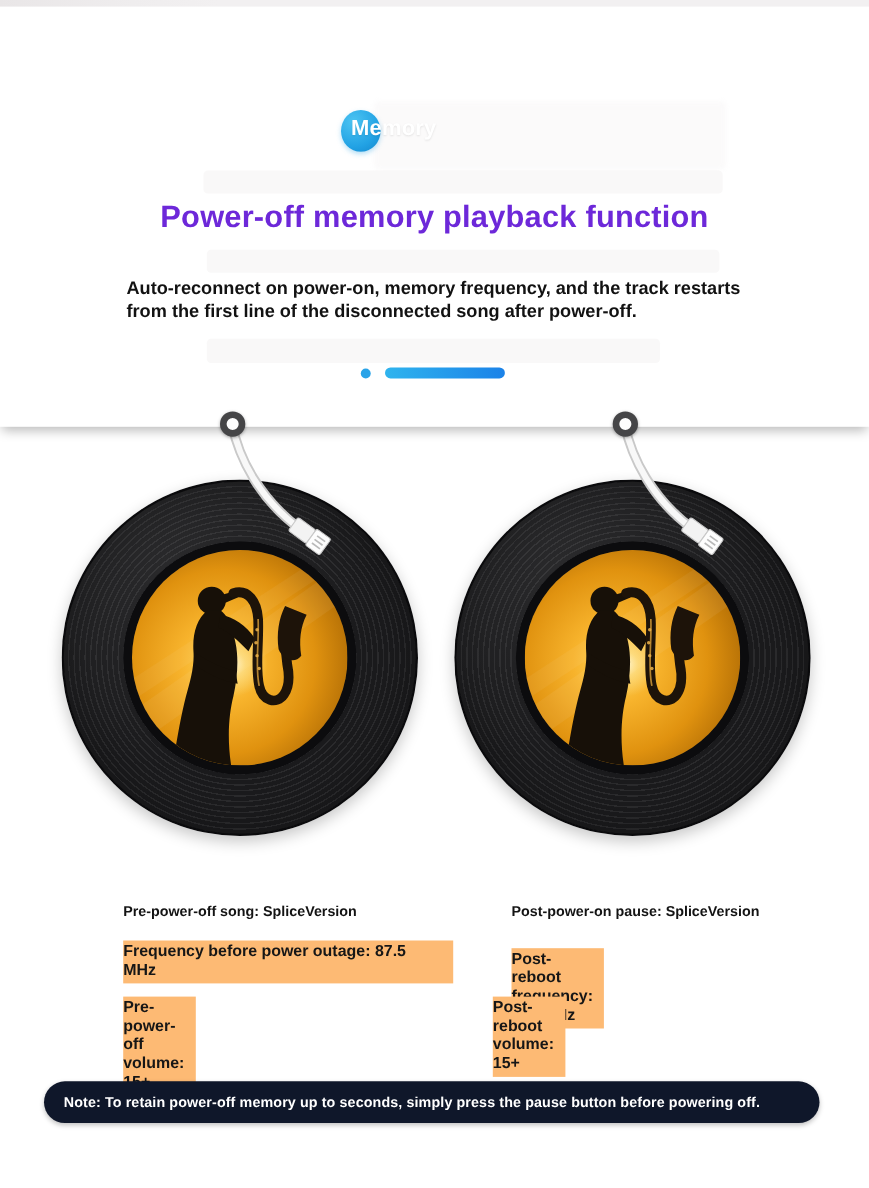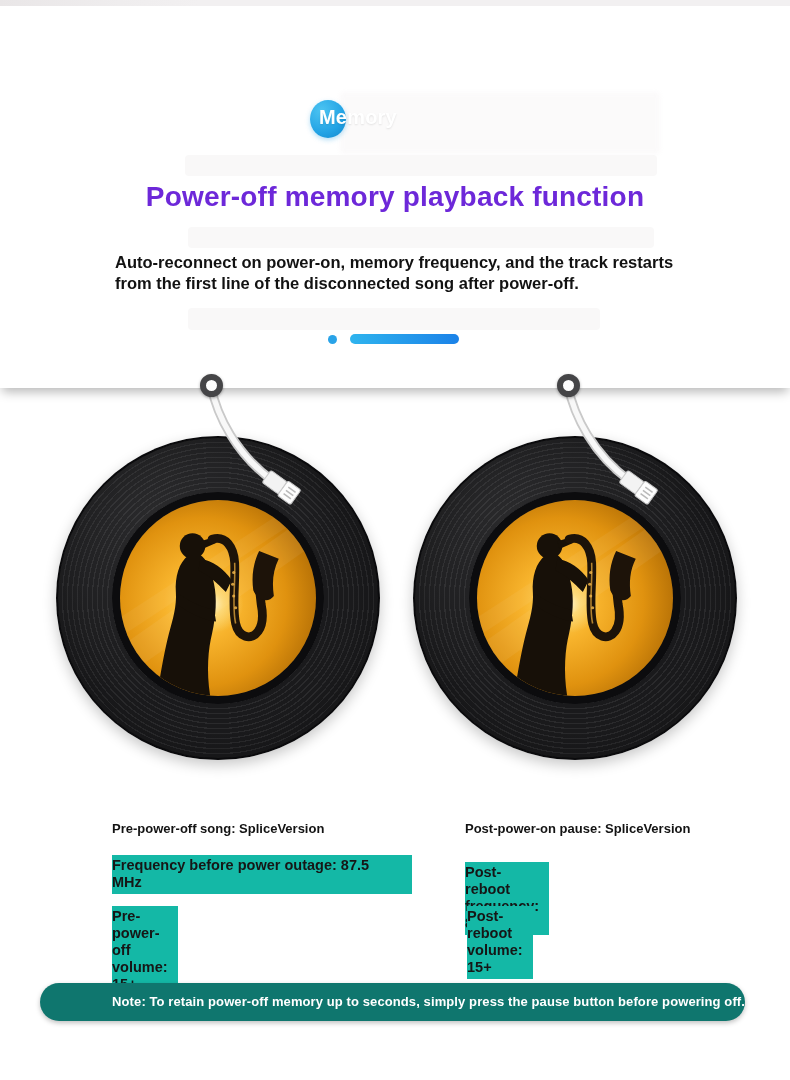--- a/index.html
+++ b/index.html
@@ -54,31 +54,31 @@
 
   .pivot{position:absolute;width:11px;height:11px;border-radius:50%;background:#fdfdfd;
          border:6px solid #454547;box-shadow:0 1px 3px rgba(0,0,0,0.35);z-index:4;}
   .pivot.left{left:200px;top:374px;}
   .pivot.right{left:557px;top:374px;}
 
   
   .caption{position:absolute;z-index:2;}
   .song-line{position:absolute;font-size:13px;font-weight:700;color:#131313;white-space:nowrap;}
   .detail-line{position:absolute;font-size:14.5px;font-weight:700;color:#161616;line-height:17px;
-         background:#14b8a6;padding:2px 10px 3px 0;}
+         background:#fdba74;padding:2px 10px 3px 0;}
   .col-left .song-line{left:72px;top:821px;}
   .col-left .freq-line{left:72px;top:855px;width:290px;}
   .col-left .vol-line{left:72px;top:906px;}
   .col-right .song-line{left:425px;top:821px;}
   .col-right .freq-line{left:425px;top:862px;}
-  .col-right .vol-line{left:427px;top:906px;}
+  .col-right .vol-line{left:408px;top:906px;}
 
   
   .note-pill{position:absolute;left:40px;top:983px;width:705px;height:38px;border-radius:19px;z-index:5;
-         background:#0f766e;box-shadow:0 2px 5px rgba(0,0,0,0.25);text-align:right;}
+         background:#0f172a;box-shadow:0 2px 5px rgba(0,0,0,0.25);}
   .note-text{display:block;padding-left:18px;line-height:38px;color:#ffffff;font-size:13px;font-weight:700;
          letter-spacing:.1px;white-space:nowrap;}
 </style>
 </head>
 <body>
 
 <div class="page">
 
   <svg style="position:absolute;width:0;height:0" aria-hidden="true">
     <defs>

